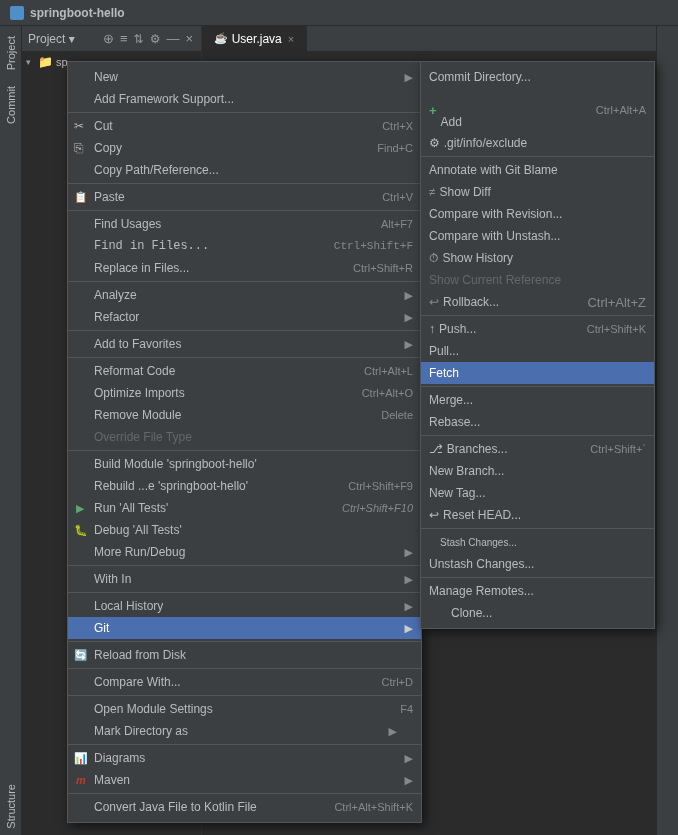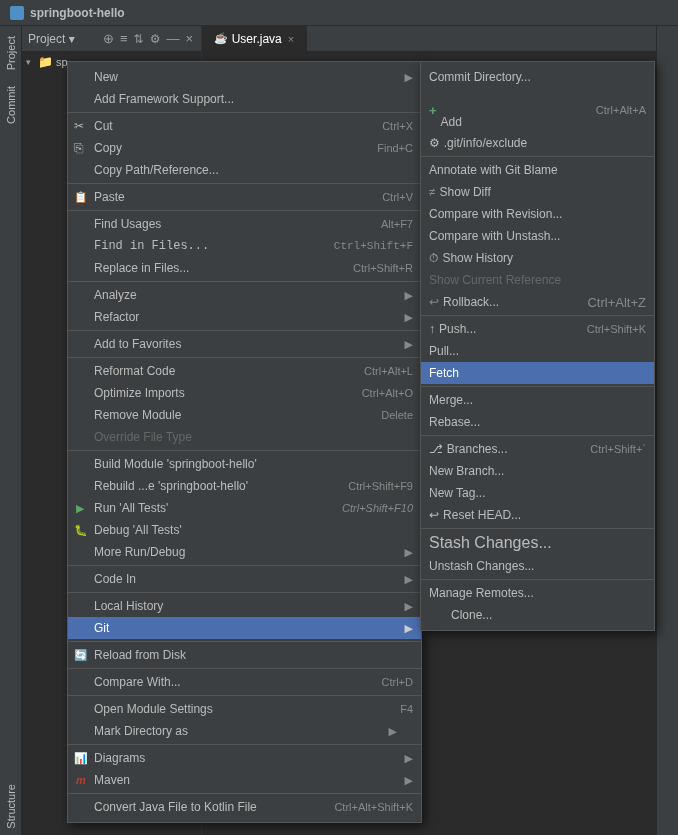--- a/index.html
+++ b/index.html
@@ -205,21 +205,21 @@
           <span style="position:absolute;left:6px;font-size:11px;">🐛</span>
           <span style="flex:1;font-size:12px;">Debug 'All Tests'</span>
         </div>
         <div class="menu-item" style="display:flex;align-items:center;padding:3px 8px 3px 26px;cursor:pointer;min-height:22px;">
           <span style="flex:1;font-size:12px;">More Run/Debug</span>
           <span style="color:#888;font-size:11px;">▶</span>
         </div>
         <div style="height:1px;background:#555;margin:2px 0;"></div>
 
         <div class="menu-item" style="display:flex;align-items:center;padding:3px 8px 3px 26px;cursor:pointer;min-height:22px;">
-          <span style="flex:1;font-size:12px;">Code In</span>
+          <span style="flex:1;font-size:12px;">With In</span>
           <span style="color:#888;font-size:11px;">▶</span>
         </div>
         <div style="height:1px;background:#555;margin:2px 0;"></div>
 
         <div class="menu-item" style="display:flex;align-items:center;padding:3px 8px 3px 26px;cursor:pointer;min-height:22px;">
           <span style="flex:1;font-size:12px;">Local History</span>
           <span style="color:#888;font-size:11px;">▶</span>
         </div>
         <div style="display:flex;align-items:center;padding:3px 8px 3px 26px;cursor:pointer;min-height:22px;background:#4b6eaf;color:#ffffff;">
           <span style="flex:1;font-size:12px;">Git</span>
@@ -343,21 +343,21 @@
         <div style="display:flex;align-items:center;padding:3px 8px 3px 8px;cursor:pointer;min-height:22px;">
           <span style="flex:1;font-size:12px;">New Tag...</span>
         </div>
         <div style="display:flex;align-items:center;padding:3px 8px 3px 8px;cursor:pointer;min-height:22px;">
           <span style="margin-right:4px;font-size:12px;">↩</span>
           <span style="flex:1;font-size:12px;">Reset HEAD...</span>
         </div>
         <div style="height:1px;background:#555;margin:2px 0;"></div>
 
         <div style="display:flex;align-items:center;padding:3px 8px 3px 8px;cursor:pointer;min-height:22px;">
-          <span style="flex:1;font-size:16px;">Stash Changes...</span>
+          <span style="flex:1;font-size:10px;margin-left:11px;">Stash Changes...</span>
         </div>
         <div style="display:flex;align-items:center;padding:3px 8px 3px 8px;cursor:pointer;min-height:22px;">
           <span style="flex:1;font-size:12px;">Unstash Changes...</span>
         </div>
         <div style="height:1px;background:#555;margin:2px 0;"></div>
 
         <div style="display:flex;align-items:center;padding:3px 8px 3px 8px;cursor:pointer;min-height:22px;">
           <span style="flex:1;font-size:12px;">Manage Remotes...</span>
         </div>
         <div style="display:flex;align-items:center;padding:3px 8px 3px 8px;cursor:pointer;min-height:22px;margin-left:22px;">

